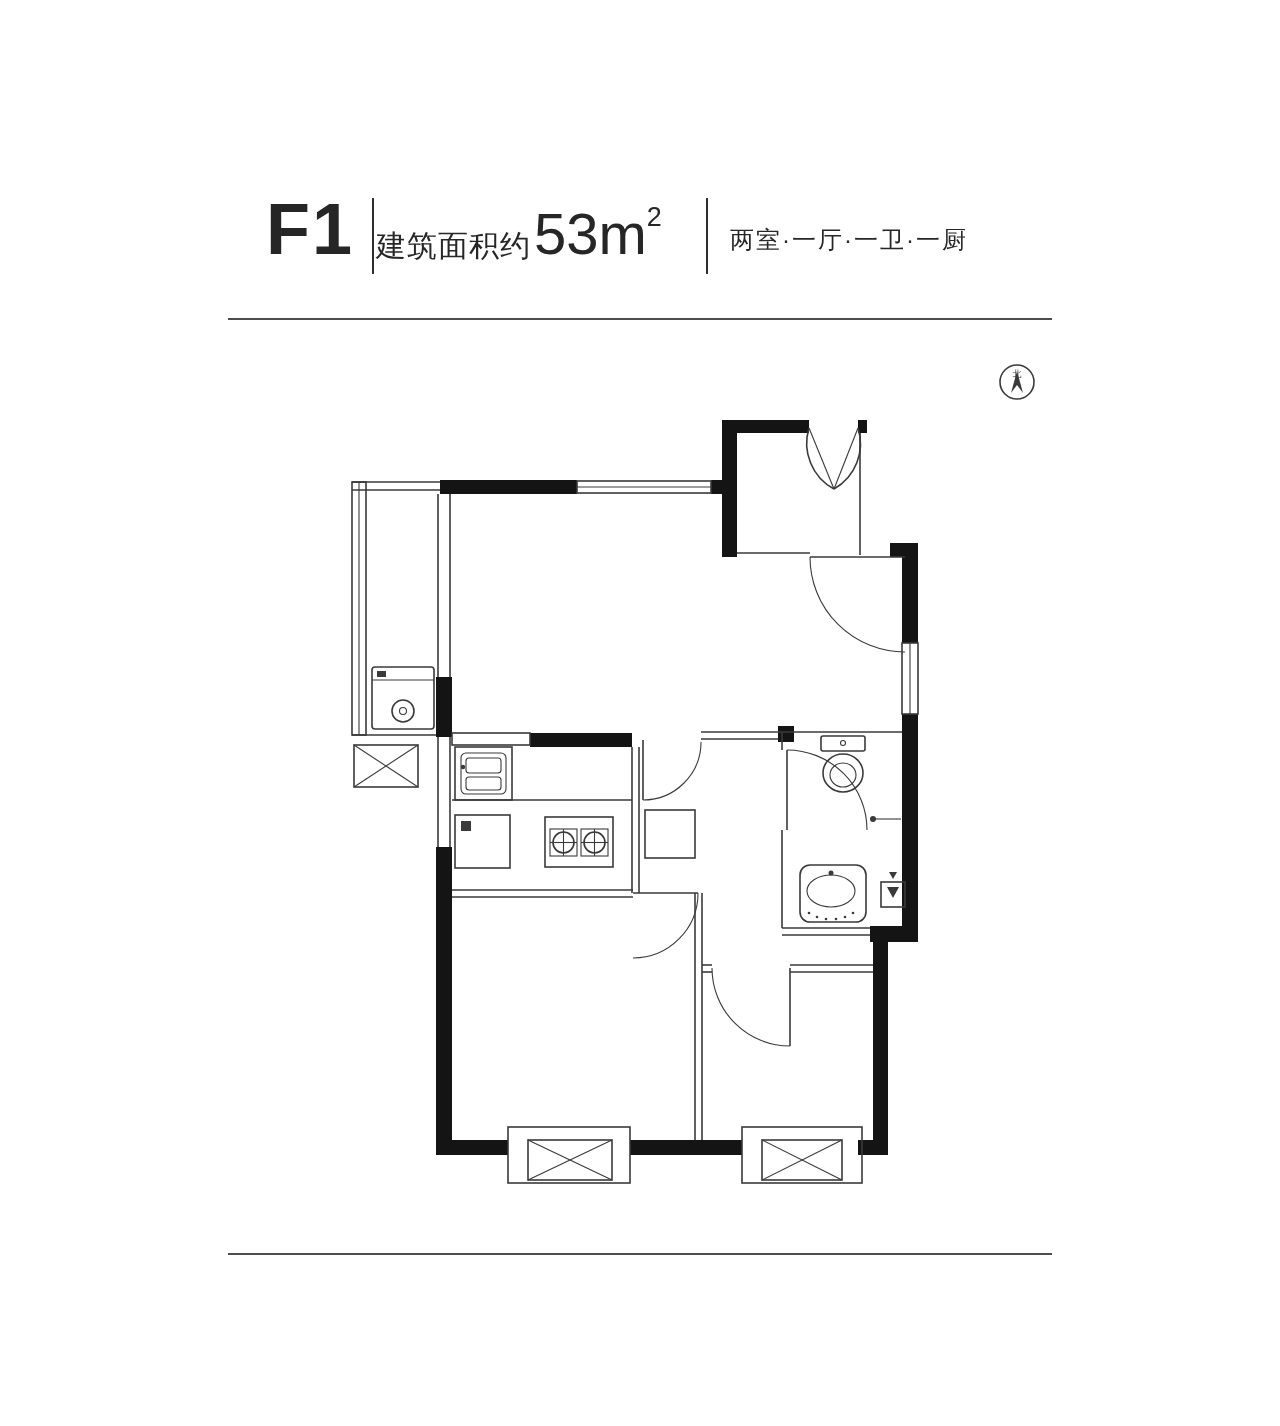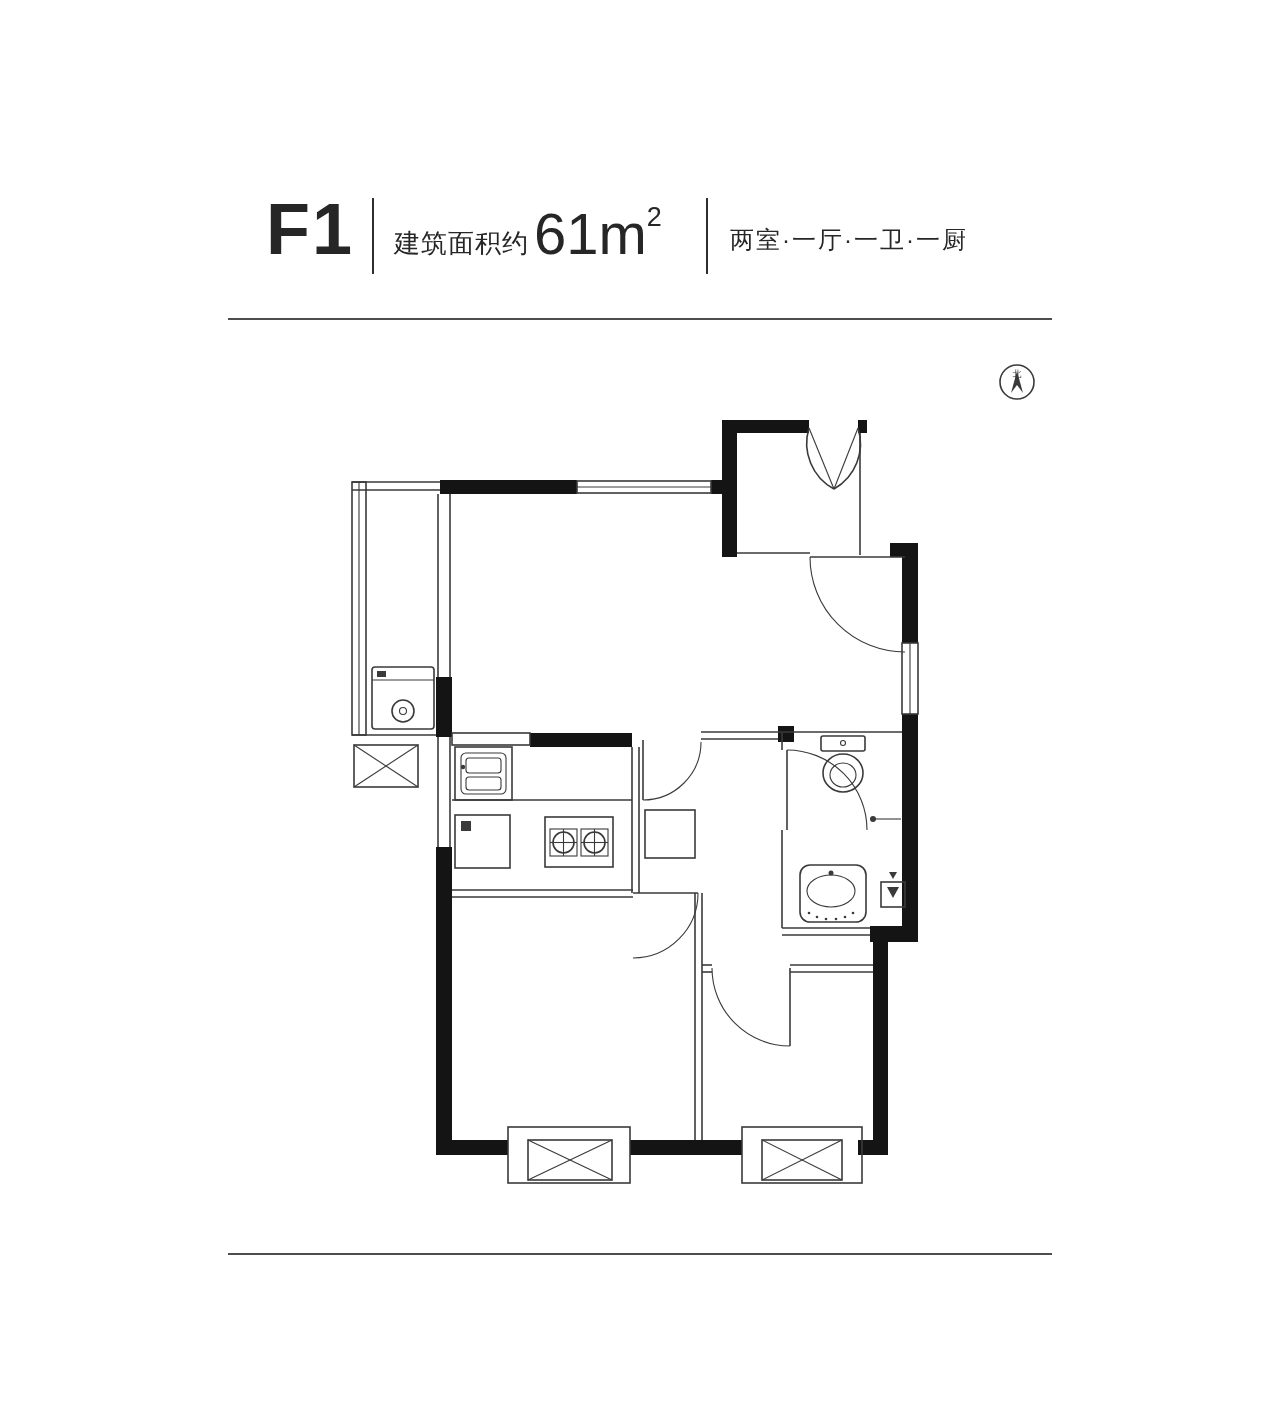--- a/index.html
+++ b/index.html
@@ -7,21 +7,21 @@
     width:1280px;height:1426px;position:relative;background:#ffffff;
     font-family:"Liberation Sans","DejaVu Sans",sans-serif;
     color:var(--text,#262626);
   }
   .abs{position:absolute;}
   
   .unit-label{left:266px;top:188px;font-size:72px;font-weight:700;letter-spacing:2px;color:var(--text,#262626);}
   .vdiv{width:2px;background:#2e2e2e;}
   .vdiv-1{left:372px;top:198px;height:76px;}
   .vdiv-2{left:706px;top:198px;height:76px;}
-  .area-prefix{left:394px;top:226px;font-size:26px;letter-spacing:1px;}
+  .area-prefix{left:376px;top:226px;font-size:30px;letter-spacing:1px;}
   .area-value{left:534px;top:200px;font-size:58px;font-weight:500;}
   .area-value sup{font-size:27px;vertical-align:28px;font-weight:400;}
   .layout-desc{left:730px;top:224px;font-size:24px;letter-spacing:2px;}
   .rule{left:228px;width:824px;height:2px;background:#4d4d4d;}
   .rule-top{top:318px;}
   .rule-bottom{top:1253px;}
   
   #floorplan{left:330px;top:395px;}
   #compass{left:990px;top:355px;}
   .ln{stroke:var(--line,#3a3a3a);stroke-width:1.6;fill:none;}
@@ -29,21 +29,21 @@
   .wl{fill:var(--wall,#141414);stroke:none;}
   .dk{fill:var(--line,#3a3a3a);stroke:none;}
   #compass text, #floorplan text{font-family:"Liberation Sans","DejaVu Sans",sans-serif;}
 </style>
 </head>
 <body>
 
 <div class="abs unit-label">F1</div>
 <div class="abs vdiv vdiv-1"></div>
 <div class="abs area-prefix">建筑面积约</div>
-<div class="abs area-value"><span>61m</span><sup>2</sup></div>
+<div class="abs area-value"><span>53m</span><sup>2</sup></div>
 <div class="abs vdiv vdiv-2"></div>
 <div class="abs layout-desc">两室·一厅·一卫·一厨</div>
 
 <div class="abs rule rule-top"></div>
 <div class="abs rule rule-bottom"></div>
 
 <svg id="compass" class="abs" width="54" height="54" viewBox="0 0 54 54">
   <circle cx="27" cy="27" r="17" class="ln"></circle>
   <text x="27" y="22" font-size="9" text-anchor="middle" fill="#3a3a3a">北</text>
   <path d="M27 16 L33 38 L27 30 L21 38 Z" class="dk"></path>

